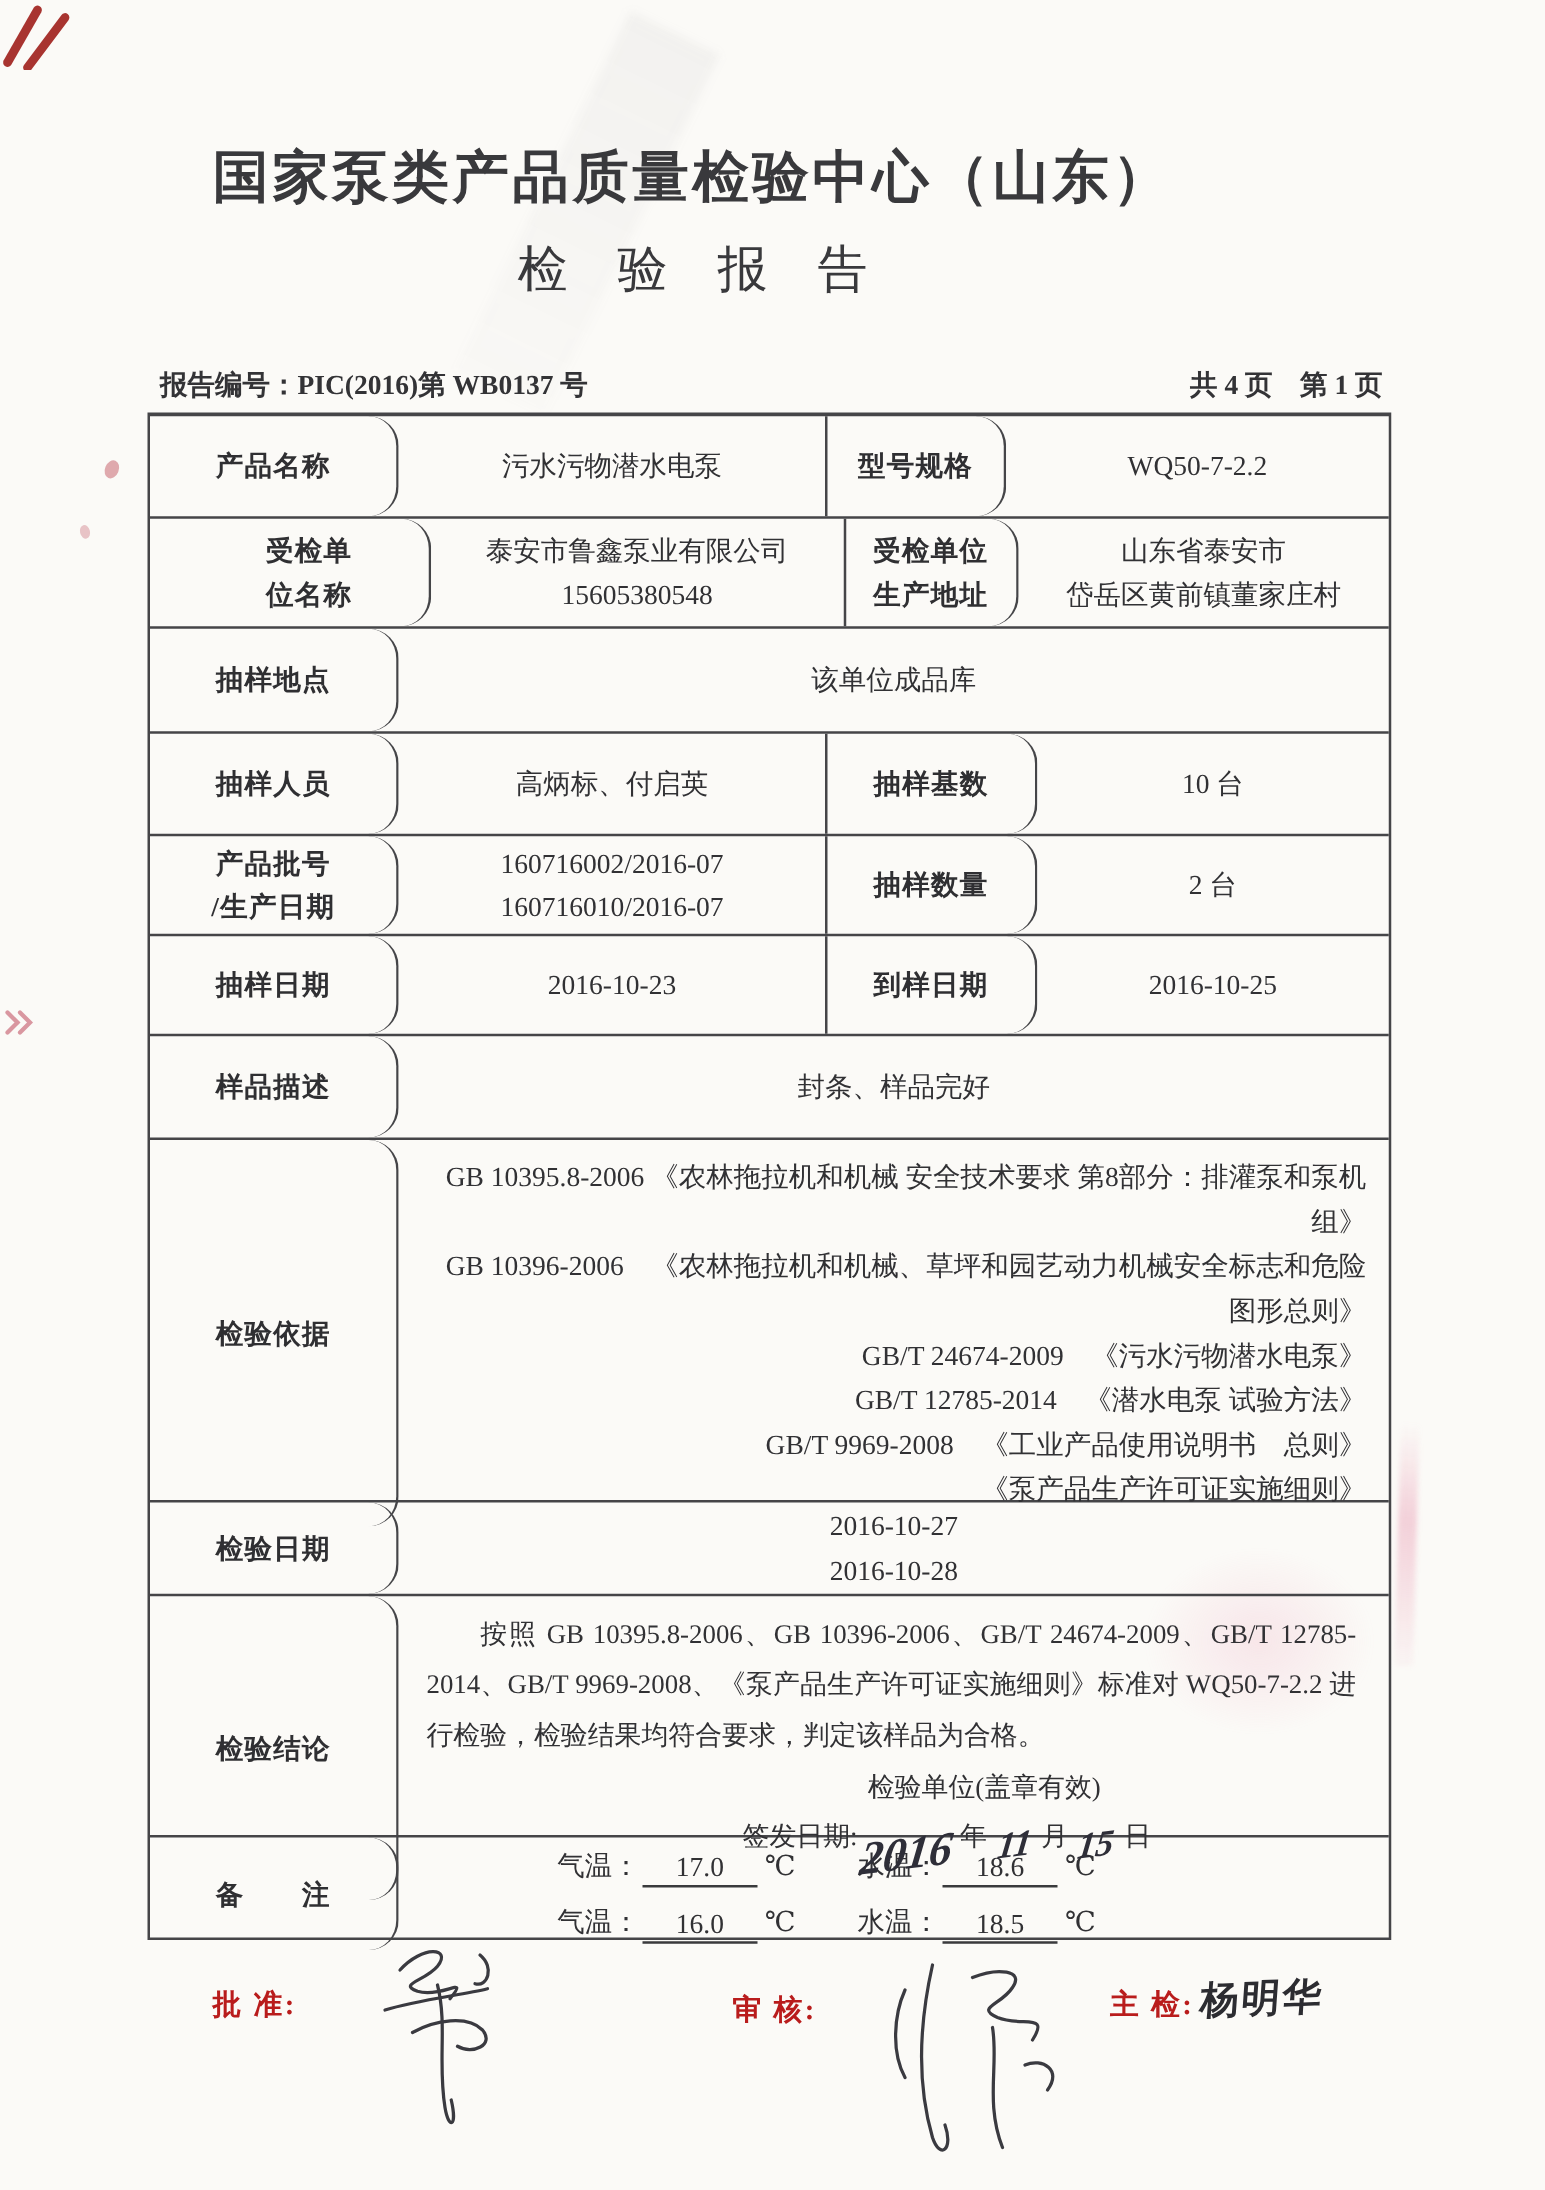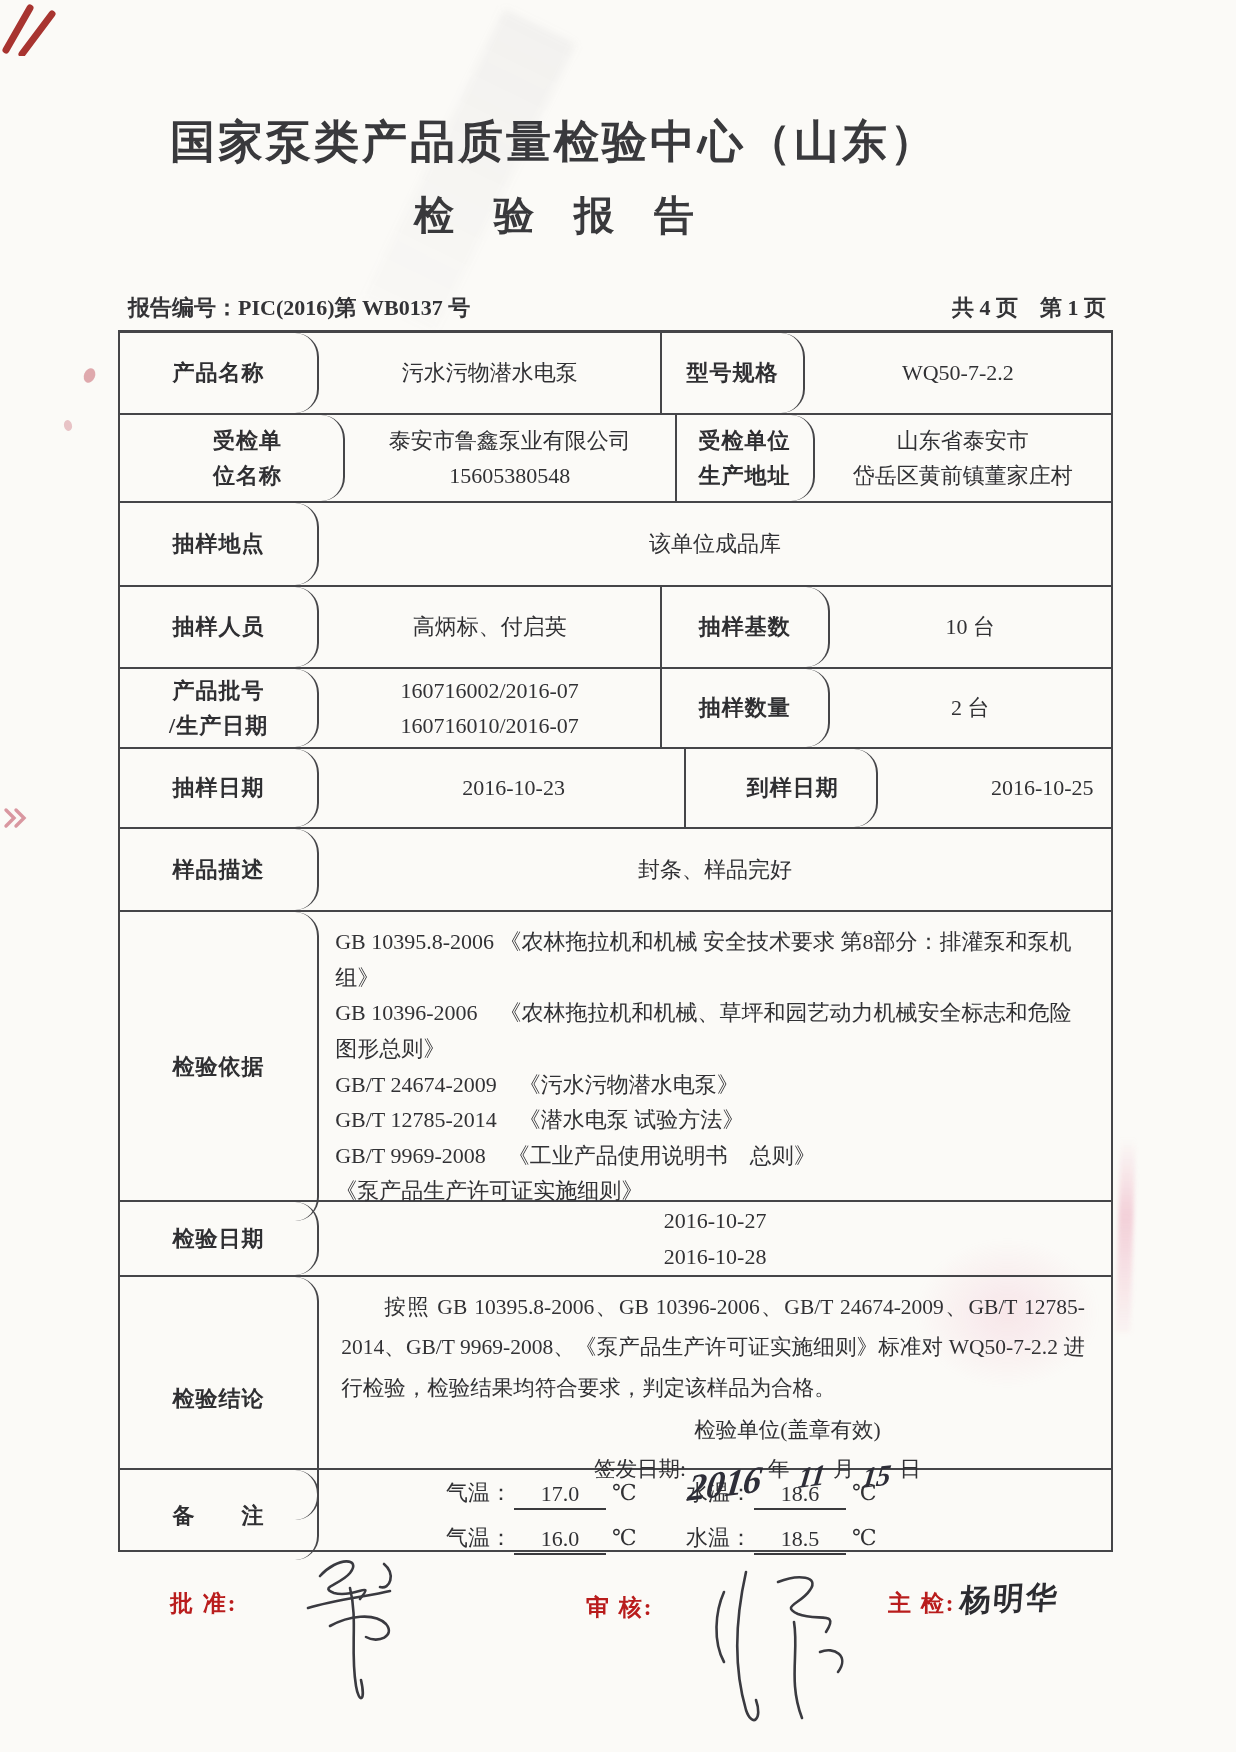--- a/index.html
+++ b/index.html
@@ -8,54 +8,54 @@
     width:1236px;height:1752px;
     margin:0 auto;
     background:#fbfaf7;
     overflow:hidden;
     font-family:"Liberation Serif","DejaVu Serif",serif;
     color:#2d2d2f;
   }
   
   .hdr{position:absolute;left:0;top:0;width:1108px;text-align:center;}
   .title{position:absolute;left:0;top:112px;width:100%;font-size:45px;font-weight:700;letter-spacing:3px;color:#39393c;}
-  .subtitle{position:absolute;left:0;top:188px;width:100%;font-size:40px;font-weight:700;color:#39393c;}
+  .subtitle{position:absolute;left:0;top:188px;width:100%;font-size:40px;font-weight:400;color:#39393c;}
   .repline{
     position:absolute;left:128px;top:293px;width:978px;
     display:flex;justify-content:space-between;
     font-size:22px;font-weight:600;color:#333336;
   }
   
   .tbl{
     position:absolute;left:118px;top:330px;width:995px;
     border:2px solid #454548;border-top-width:3px;
     box-sizing:border-box;
   }
   .trow{display:grid;border-bottom:2px solid #454548;box-sizing:border-box;}
   .trow:last-child{border-bottom:none;}
   .r1{grid-template-columns:20.1% 34.6% 14.4% 30.9%;height:82px;}
   .r2{grid-template-columns:20.1% 34.6% 14.4% 30.9%;height:88px;padding-left:32px;}
   .r3{grid-template-columns:20.1% 79.9%;height:84px;}
   .r4{grid-template-columns:20.1% 34.6% 16.9% 28.4%;height:82px;}
   .r5{grid-template-columns:20.1% 34.6% 16.9% 28.4%;height:80px;}
-  .r6{grid-template-columns:20.1% 34.6% 16.9% 28.4%;height:80px;gap:24px;}
+  .r6{grid-template-columns:20.1% 34.6% 16.9% 28.4%;height:80px;}
   .r7{grid-template-columns:20.1% 79.9%;height:83px;}
   .r8{grid-template-columns:20.1% 79.9%;height:290px;}
   .r9{grid-template-columns:20.1% 79.9%;height:75px;}
   .r10{grid-template-columns:20.1% 79.9%;height:193px;}
   .r11{grid-template-columns:20.1% 79.9%;height:80px;}
   .cell{
     border-right:2px solid #454548;box-sizing:border-box;
     display:flex;flex-direction:column;align-items:center;justify-content:center;
     font-size:22px;line-height:1.6;text-align:center;color:#313134;
   }
   .cell:last-child{border-right:none;}
   .lbl{font-weight:600;letter-spacing:1px;color:#2f2f32;border-radius:24px;}
   .basis{
-    align-items:flex-start;justify-content:center;text-align:left;
+    align-items:flex-start;justify-content:center;text-align:right;
     padding:12px 18px 12px 16px;font-size:22px;line-height:1.62;
   }
   .basis div{width:100%;}
   .concl{
     align-items:stretch;justify-content:flex-start;text-align:left;
     padding:10px 26px 2px 22px;font-size:21.5px;line-height:1.88;
   }
   .concl-text{text-indent:2em;text-align:justify;}
   .stamp-line{text-align:center;padding-left:20%;margin-top:2px;}
   .issue-line{display:flex;align-items:flex-start;padding-left:34%;margin-top:-2px;white-space:nowrap;}

